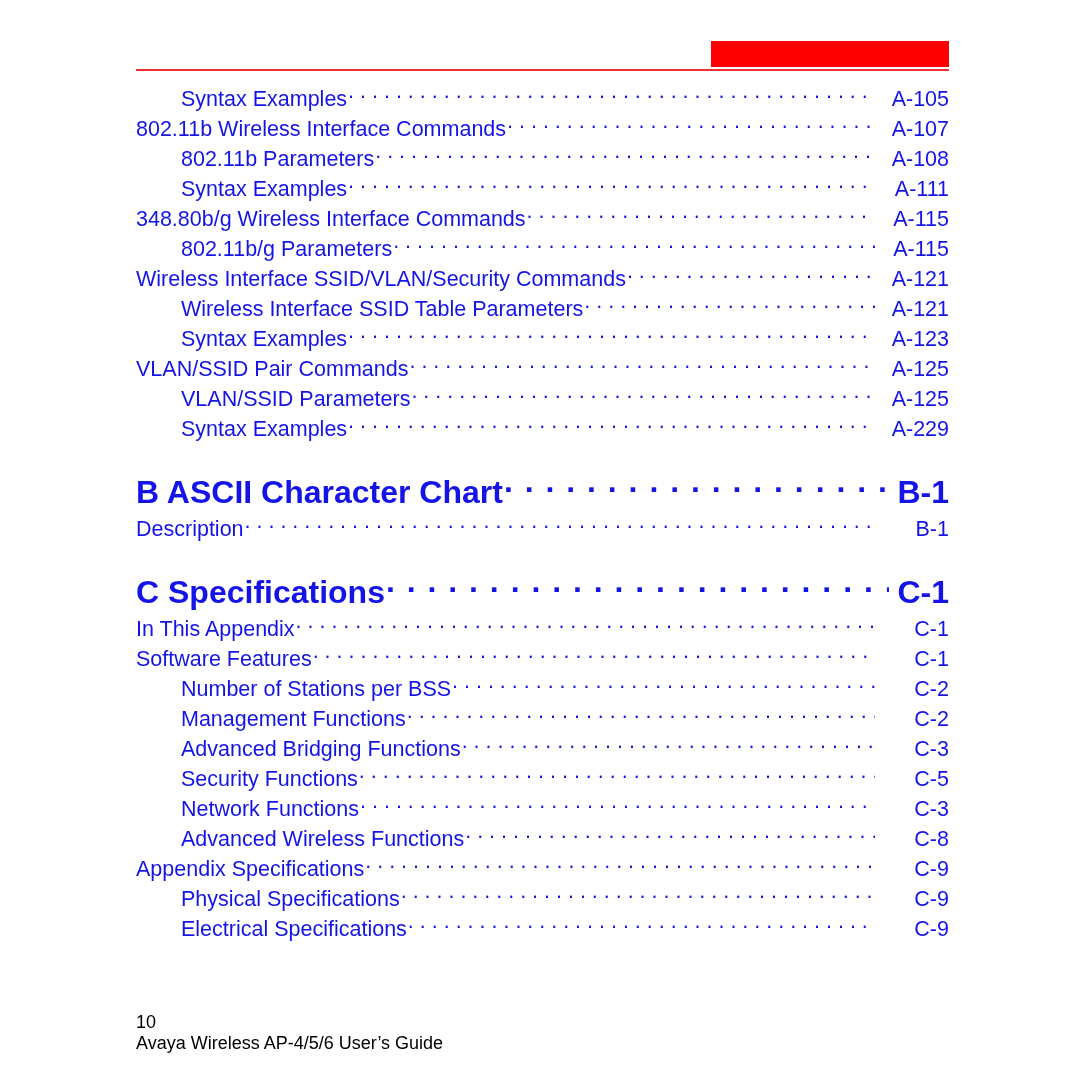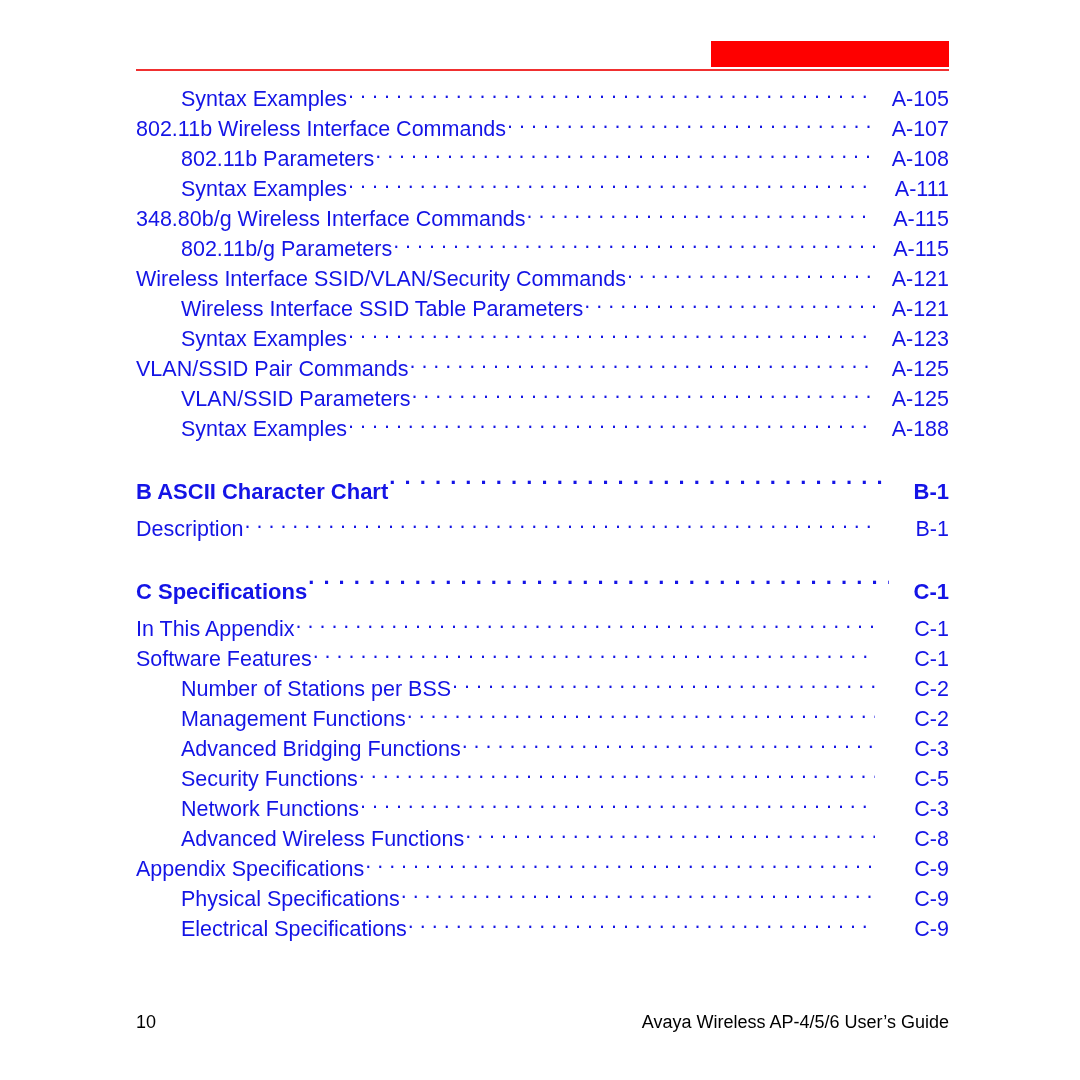--- a/index.html
+++ b/index.html
@@ -59,21 +59,21 @@
   .toc-row.lvl1,
   .toc-row.lvl2 {
     font-size: 21.5px;
     height: 30px;
     line-height: 30px;
   }
   .toc-row.lvl2 .label-wrap { padding-left: 45px; }
 
   
   .toc-row.chapter {
-    font-size: 22px;
+    font-size: 32px;
     font-weight: bold;
     height: 44px;
     line-height: 44px;
   }
 
   .label-wrap {
     flex: 0 0 auto;
   }
   .label {
     padding-right: 1px;
@@ -112,20 +112,21 @@
   .footer {
     position: absolute;
     left: 133px;
     top: 1012px;
     width: 813px;
     display: flex;
     justify-content: space-between;
     align-items: baseline;
     color: #000000;
     font-size: 18px;
+    flex-direction: column;
   }
   .footer-left { text-align: left; }
   .footer-right { }
 </style>
 </head>
 <body>
 
 <div class="page">
 
   <div class="header-bar"></div>
@@ -183,21 +184,21 @@
         <div class="pagenum">A-125</div>
       </div>
       <div class="toc-row lvl2">
         <div class="label-wrap"><span class="label">VLAN/SSID Parameters</span></div>
         <div class="leader"></div>
         <div class="pagenum">A-125</div>
       </div>
       <div class="toc-row lvl2">
         <div class="label-wrap"><span class="label">Syntax Examples</span></div>
         <div class="leader"></div>
-        <div class="pagenum">A-188</div>
+        <div class="pagenum">A-229</div>
       </div>
       <div class="section-gap"></div>
       <div class="toc-row chapter">
         <div class="label-wrap"><span class="label">B ASCII Character Chart</span></div>
         <div class="leader"></div>
         <div class="pagenum">B-1</div>
       </div>
       <div class="toc-row lvl1">
         <div class="label-wrap"><span class="label">Description</span></div>
         <div class="leader"></div>

